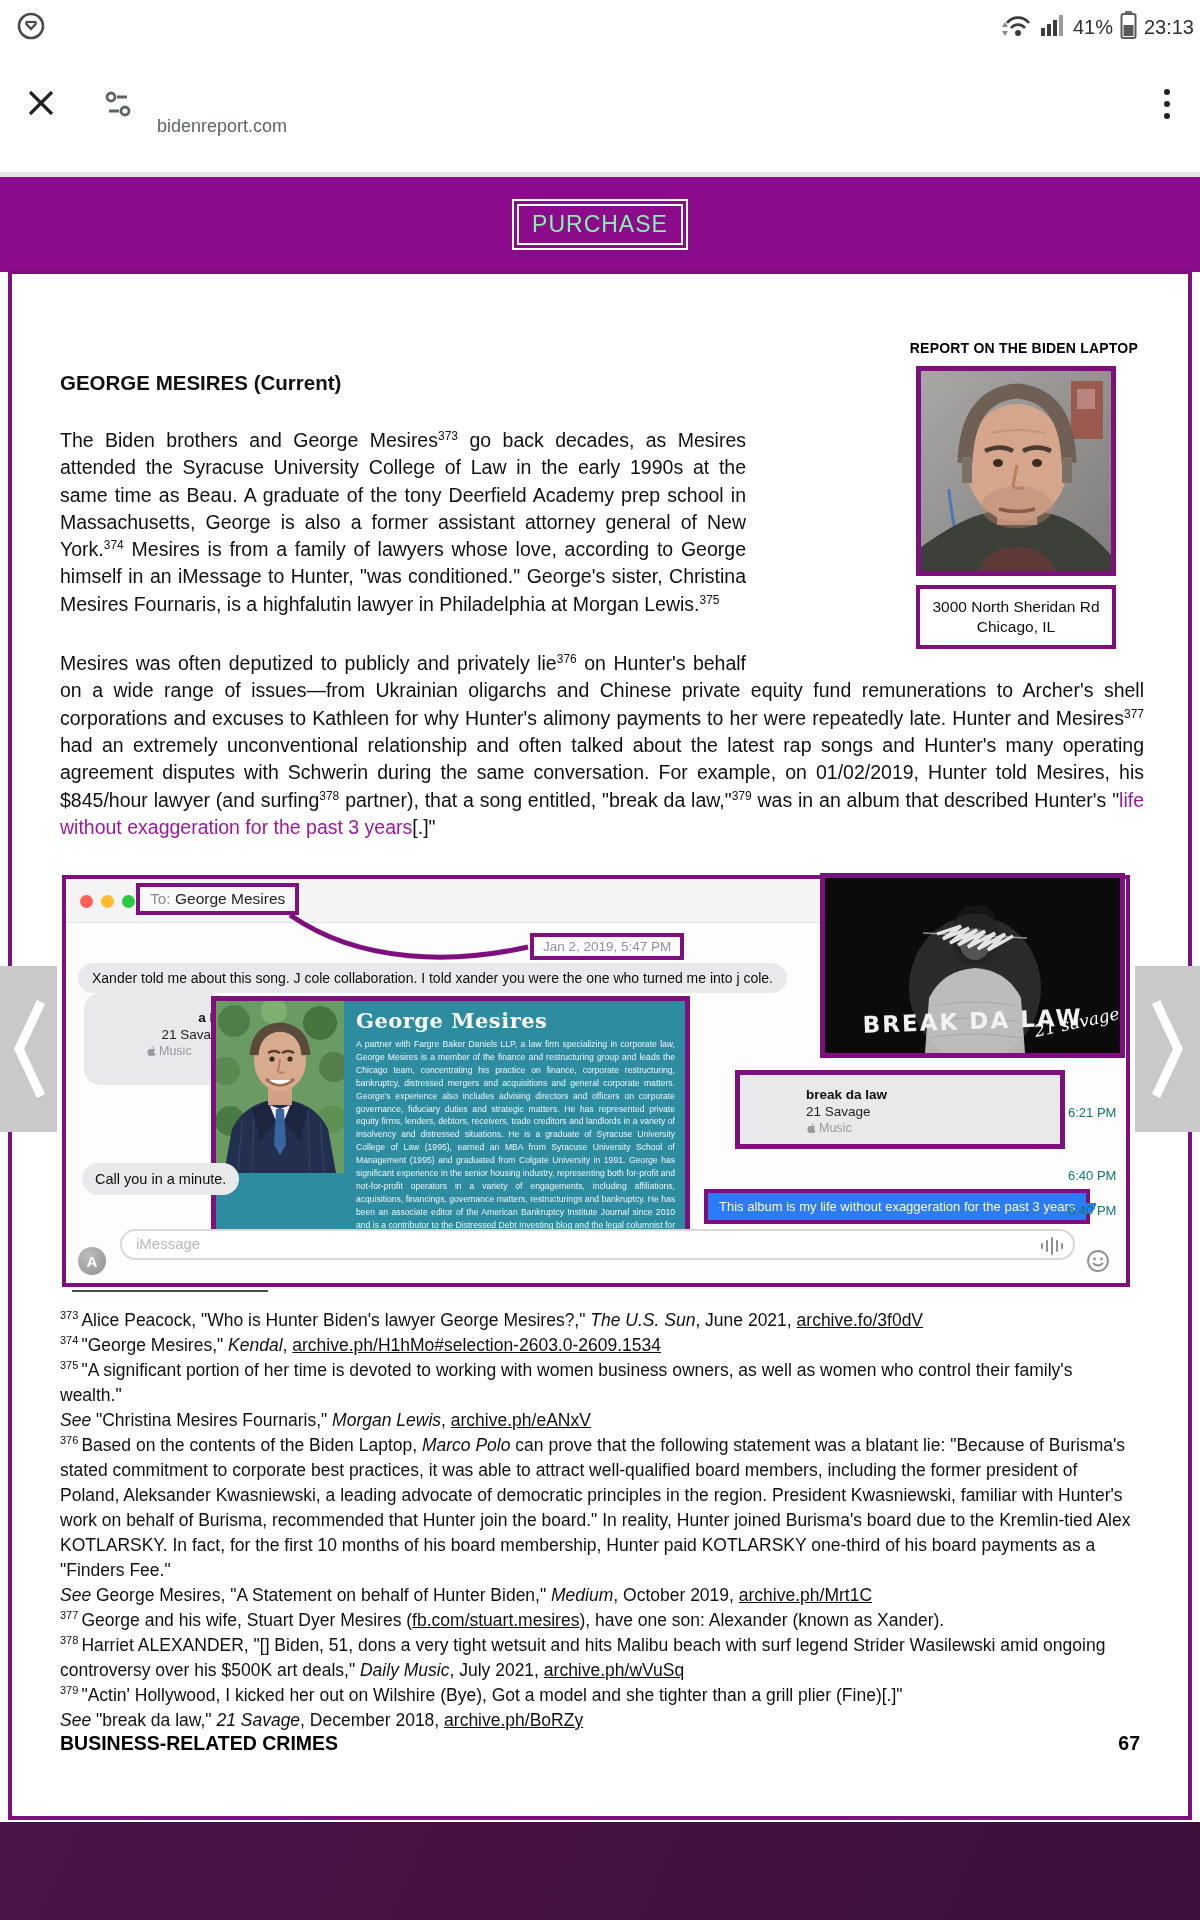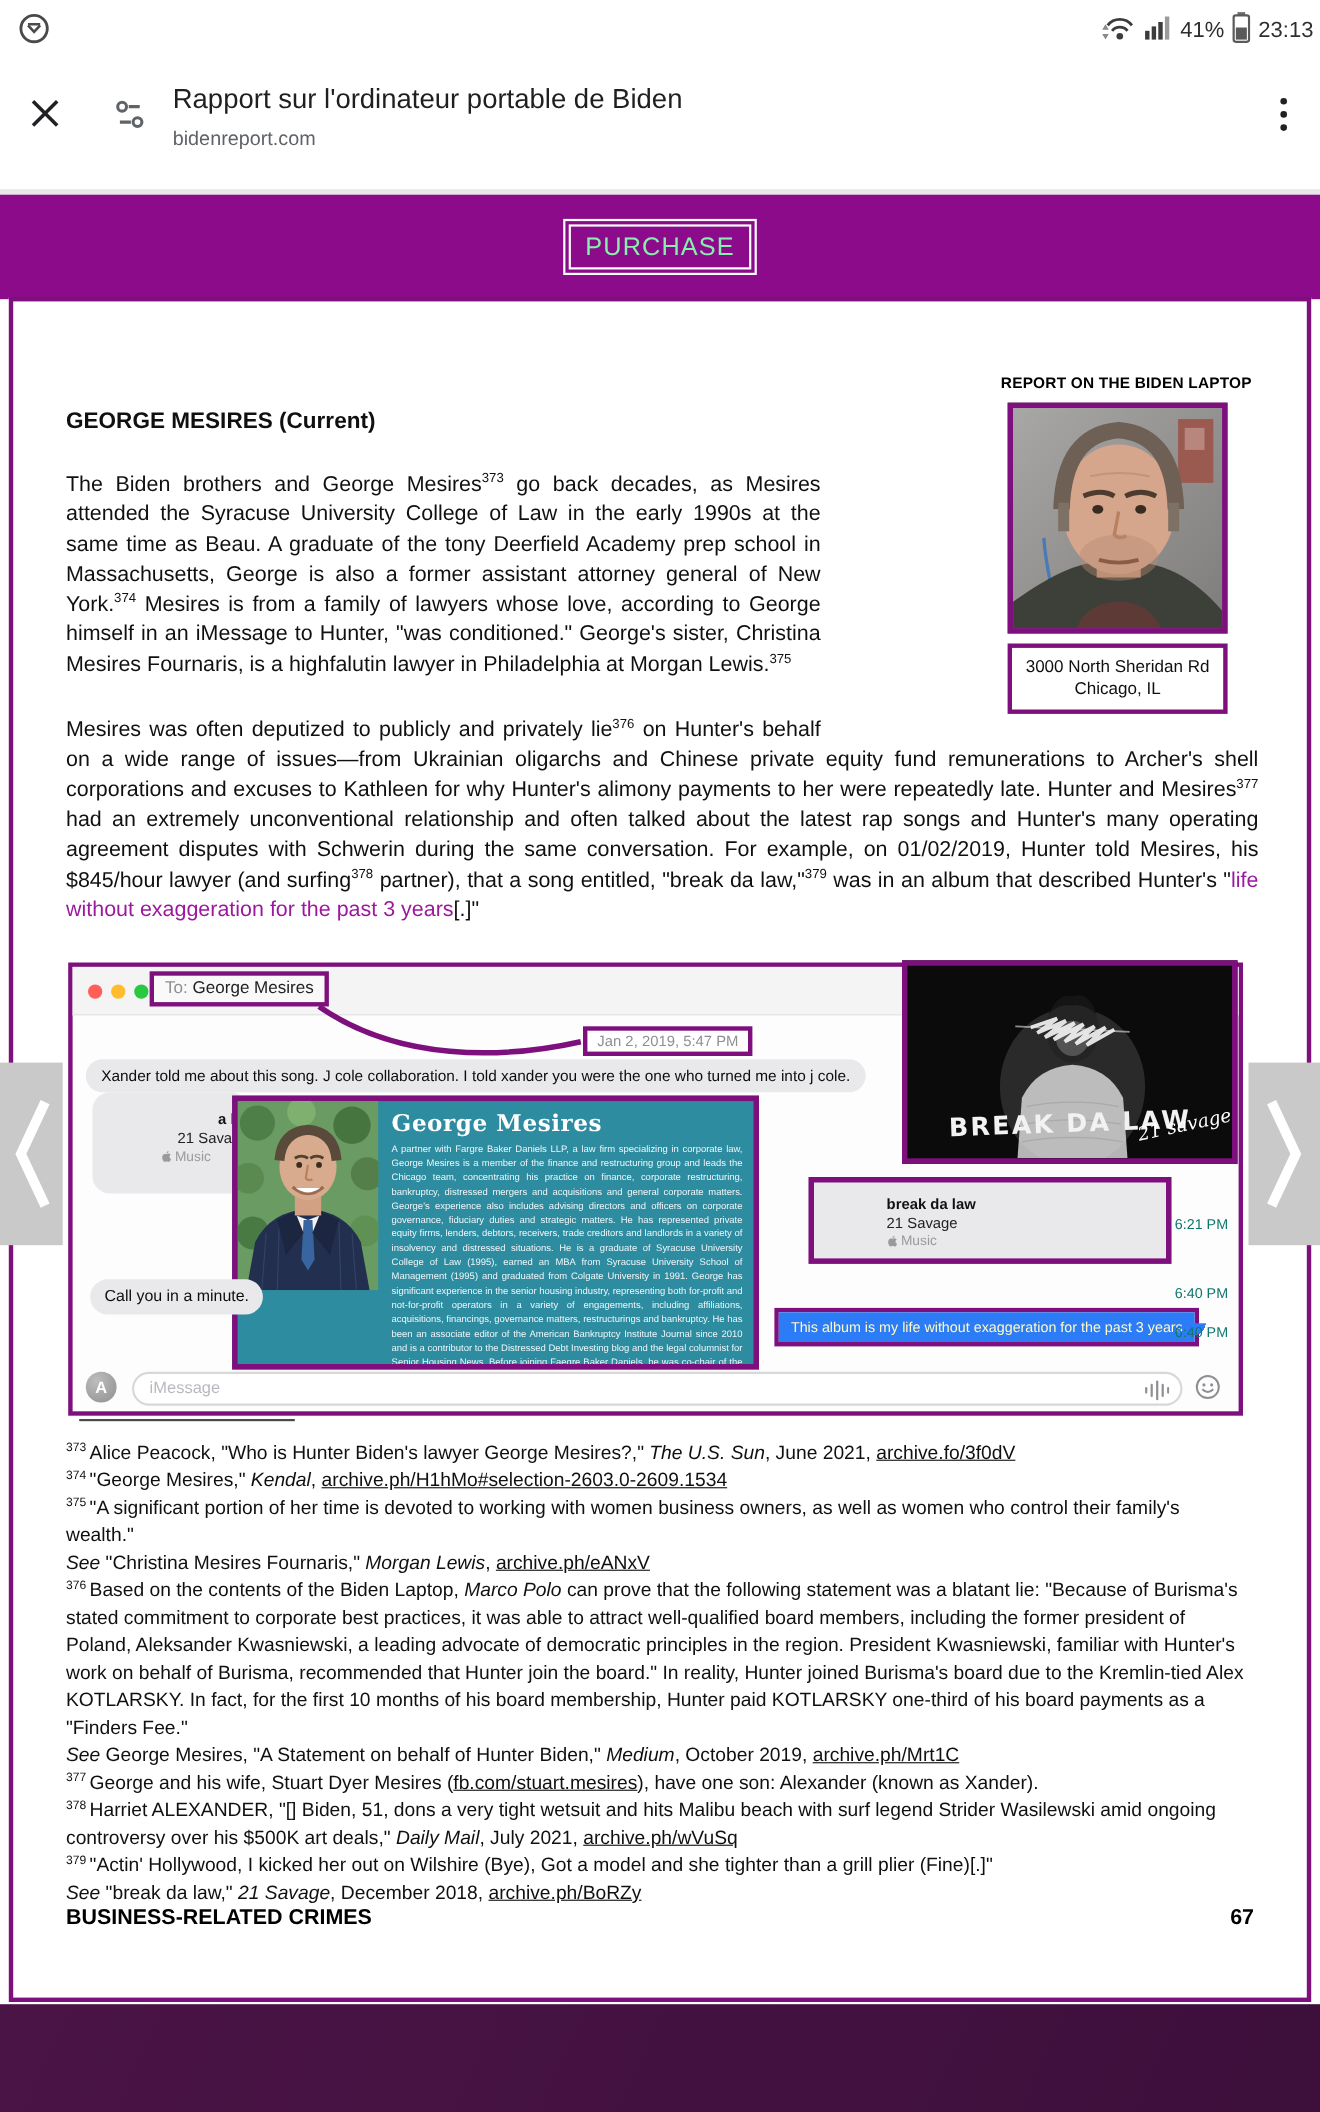--- a/index.html
+++ b/index.html
@@ -83,21 +83,21 @@
             background:#e9e9eb;}
   .card-bdl .mtxt{padding:11px 0 0 66px;}
   .msg-time{position:absolute;left:1002px;font-size:13px;color:#0f766e;white-space:nowrap;}
   .blue-box{position:absolute;left:638px;top:310px;border:4px solid #7e107e;}
   .blue-in{background:#2d7cf7;color:#fef9c3;font-size:13px;padding:6px 11px;white-space:nowrap;}
   .blue-tail{position:absolute;right:-13px;bottom:3px;width:14px;height:14px;
              background:radial-gradient(circle at 0% 0%, #2d7cf7 0 11px, transparent 11px);}
   .appicon{position:absolute;left:12px;top:368px;width:28px;height:28px;border-radius:50%;
            background:radial-gradient(circle at 35% 30%,#bdbdbd,#8f8f8f);display:flex;
            align-items:center;justify-content:center;color:#fff;font-weight:bold;font-size:15px;}
-  .field{position:absolute;left:54px;top:368px;width:955px;height:31px;border:2px solid #d8d8d8;
+  .field{position:absolute;left:54px;top:350px;width:955px;height:31px;border:2px solid #d8d8d8;
          border-radius:16px;background:#fff;text-align:right;}
   .field .ph{position:absolute;left:14px;top:4px;font-size:15px;color:#b9b9c0;}
   .wave{position:absolute;right:10px;top:5px;}
   .emoji{position:absolute;left:1020px;top:370px;}
 
   
   .fnblock{position:absolute;left:48px;top:1016px;width:1078px;}
   .fndiv{width:196px;border-top:2px solid #4a4a4a;margin:0 0 16px 12px;}
   .fn{font-size:17.5px;line-height:25px;margin:0;color:#101010;}
   .fn sup{font-size:11px;line-height:0;}
@@ -163,21 +163,20 @@
     </svg>
   </div>
   <div class="tune-ic">
     <svg width="36" height="36" viewBox="0 0 36 36">
       <circle cx="11" cy="11" r="4" fill="none" stroke="#5f6368" stroke-width="2.8"></circle>
       <line x1="17" y1="11" x2="27" y2="11" stroke="#5f6368" stroke-width="3"></line>
       <circle cx="25" cy="25" r="4" fill="none" stroke="#5f6368" stroke-width="2.8"></circle>
       <line x1="9" y1="25" x2="19" y2="25" stroke="#5f6368" stroke-width="3"></line>
     </svg>
   </div>
-  <div class="tab-title">Rapport sur l'ordinateur portable de Biden</div>
   <div class="tab-url">bidenreport.com</div>
   <div class="kebab">
     <svg width="14" height="40" viewBox="0 0 14 40">
       <circle cx="7" cy="6" r="3" fill="#202124"></circle>
       <circle cx="7" cy="18" r="3" fill="#202124"></circle>
       <circle cx="7" cy="30" r="3" fill="#202124"></circle>
     </svg>
   </div>
 </div>
 <div class="hairline"></div>
@@ -374,21 +373,21 @@
     </span>
   </div>
 
   <div class="fnblock">
     <div class="fndiv"></div>
     <p class="fn"><sup>373 </sup><span>Alice Peacock, "Who is Hunter Biden's lawyer George Mesires?," </span><span class="it">The U.S. Sun</span><span>, June 2021, </span><span class="lnk">archive.fo/3f0dV</span></p>
     <p class="fn"><sup>374 </sup><span>"George Mesires," </span><span class="it">Kendal</span><span>, </span><span class="lnk">archive.ph/H1hMo#selection-2603.0-2609.1534</span></p>
     <p class="fn"><sup>375 </sup><span>"A significant portion of her time is devoted to working with women business owners, as well as women who control their family's wealth."</span><br><span class="it">See</span><span> "Christina Mesires Fournaris," </span><span class="it">Morgan Lewis</span><span>, </span><span class="lnk">archive.ph/eANxV</span></p>
     <p class="fn"><sup>376 </sup><span>Based on the contents of the Biden Laptop, </span><span class="it">Marco Polo</span><span> can prove that the following statement was a blatant lie: "Because of Burisma's stated commitment to corporate best practices, it was able to attract well-qualified board members, including the former president of Poland, Aleksander Kwasniewski, a leading advocate of democratic principles in the region. President Kwasniewski, familiar with Hunter's work on behalf of Burisma, recommended that Hunter join the board." In reality, Hunter joined Burisma's board due to the Kremlin-tied Alex KOTLARSKY. In fact, for the first 10 months of his board membership, Hunter paid KOTLARSKY one-third of his board payments as a "Finders Fee."</span><br><span class="it">See</span><span> George Mesires, "A Statement on behalf of Hunter Biden," </span><span class="it">Medium</span><span>, October 2019, </span><span class="lnk">archive.ph/Mrt1C</span></p>
     <p class="fn"><sup>377 </sup><span>George and his wife, Stuart Dyer Mesires (</span><span class="lnk">fb.com/stuart.mesires</span><span>), have one son: Alexander (known as Xander).</span></p>
-    <p class="fn"><sup>378 </sup><span>Harriet ALEXANDER, "[] Biden, 51, dons a very tight wetsuit and hits Malibu beach with surf legend Strider Wasilewski amid ongoing controversy over his $500K art deals," </span><span class="it">Daily Mail</span><span>, July 2021, </span><span class="lnk">archive.ph/wVuSq</span></p>
+    <p class="fn"><sup>378 </sup><span>Harriet ALEXANDER, "[] Biden, 51, dons a very tight wetsuit and hits Malibu beach with surf legend Strider Wasilewski amid ongoing controversy over his $500K art deals," </span><span class="it">Daily Music</span><span>, July 2021, </span><span class="lnk">archive.ph/wVuSq</span></p>
     <p class="fn"><sup>379 </sup><span>"Actin' Hollywood, I kicked her out on Wilshire (Bye), Got a model and she tighter than a grill plier (Fine)[.]"</span><br><span class="it">See</span><span> "break da law," </span><span class="it">21 Savage</span><span>, December 2018, </span><span class="lnk">archive.ph/BoRZy</span></p>
   </div>
 
   <div class="pfoot">
     <span>BUSINESS-RELATED CRIMES</span>
     <span>67</span>
   </div>
 </div>
 
 <div class="car car-l">

